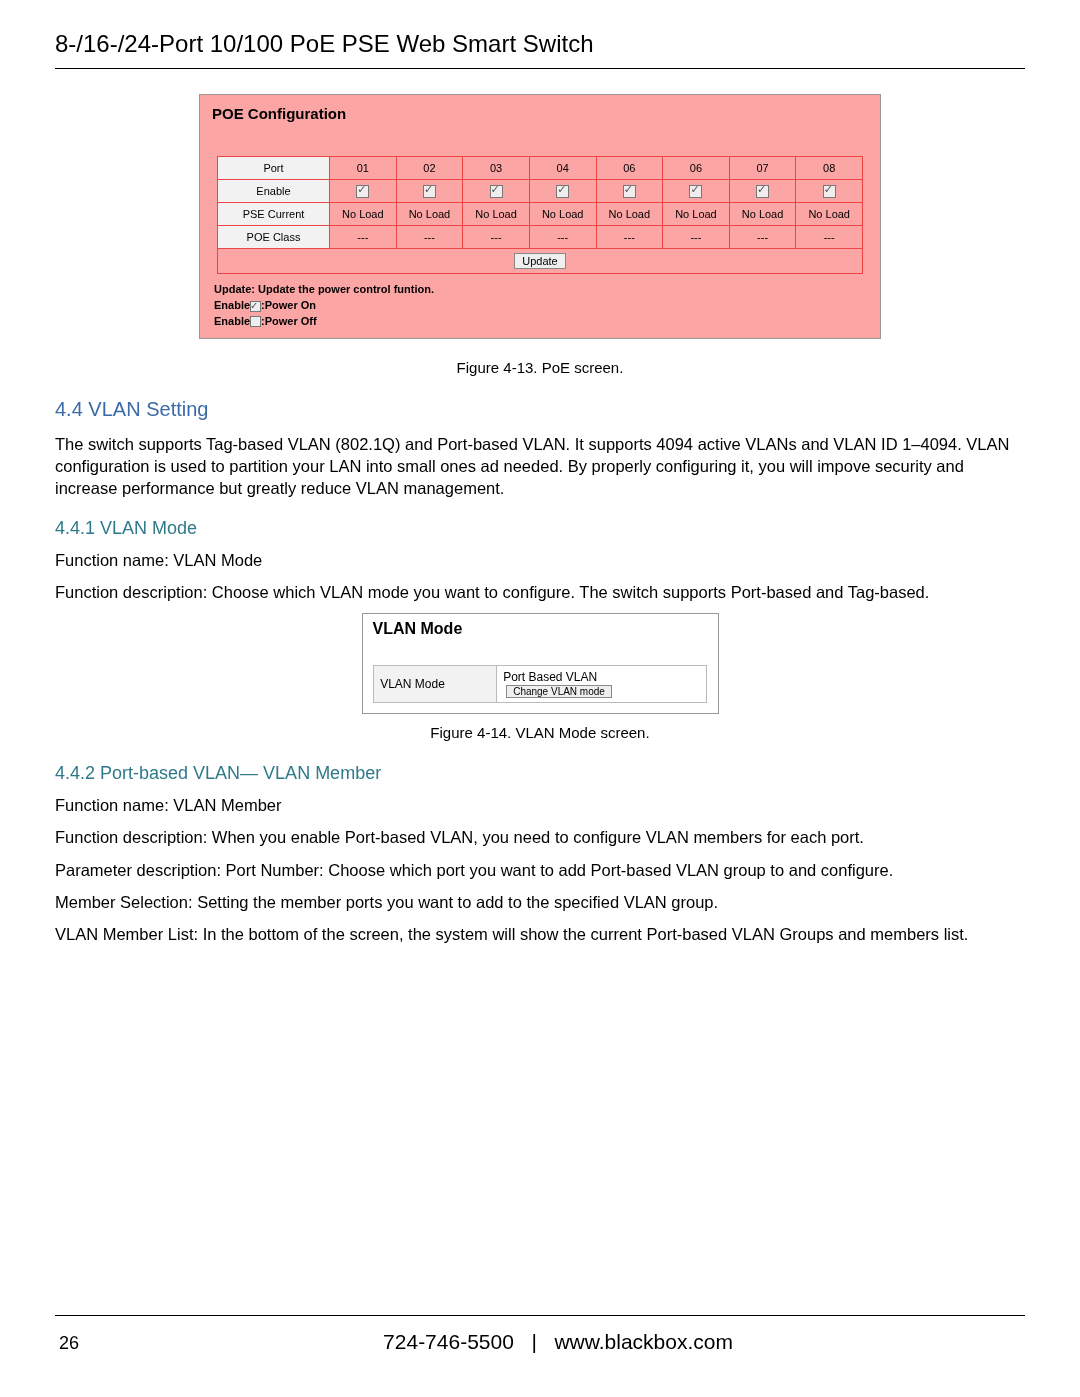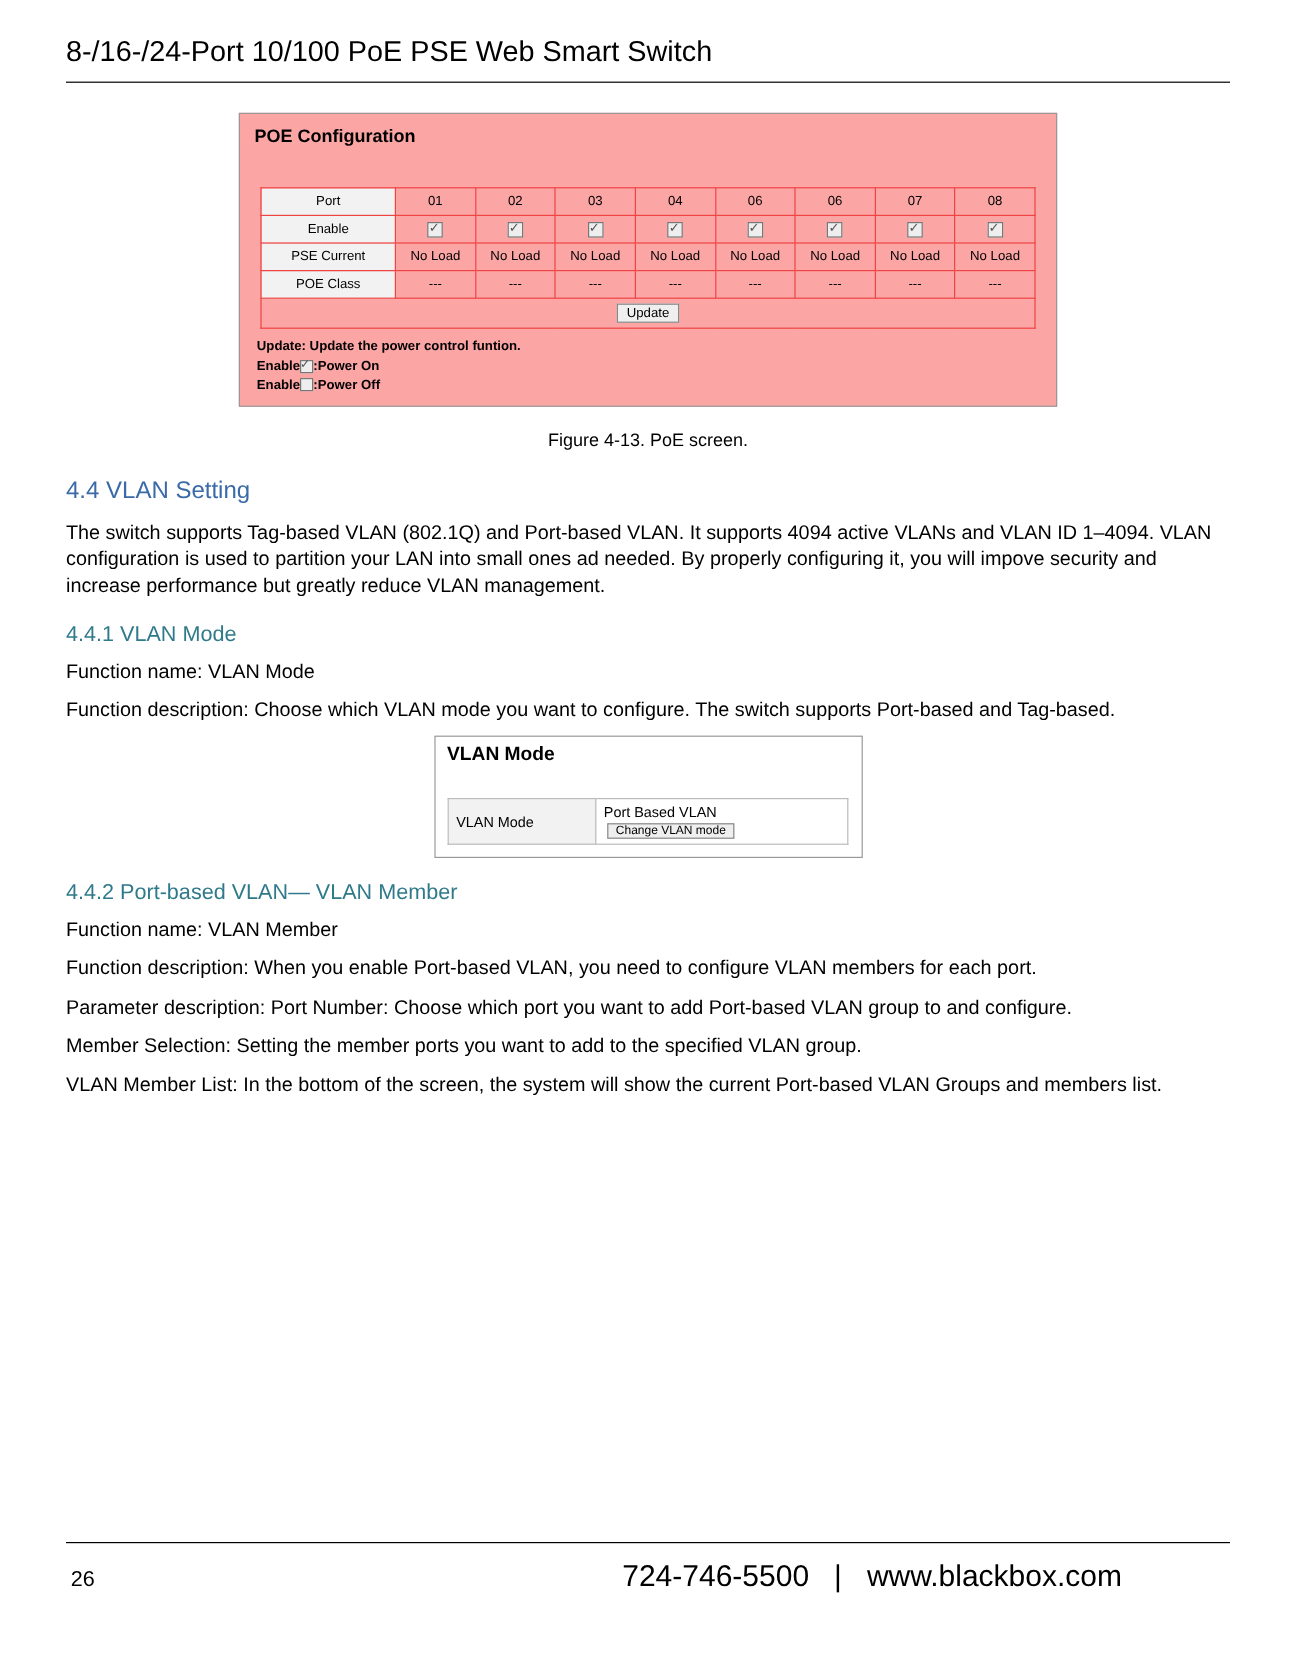--- a/index.html
+++ b/index.html
@@ -163,22 +163,22 @@
     align-items: baseline;
     font-size: 17px;
     padding: 4px 0 20px 4px;
   }
   .page-num {
     font-size: 18px;
     margin-right: 102px;
   }
   .footer-center {
     flex: 1;
-    text-align: right;
-    font-size: 25px;
+    text-align: center;
+    font-size: 21px;
     padding-right: 90px;
   }
 </style>
 </head>
 <body>
 
 <div class="page">
   <div class="page-title">8-/16-/24-Port 10/100 PoE PSE Web Smart Switch</div>
   <hr class="header-rule">
 
@@ -265,20 +265,21 @@
         <td class="label-cell">VLAN Mode</td>
         <td>
           <span>Port Based VLAN</span>
           <button class="vlan-btn">Change VLAN mode</button>
         </td>
       </tr>
     </tbody>
       </table>
   </div>
 
+  <div class="caption">Figure 4-14. VLAN Mode screen.</div>
 
   <div class="sub-head-teal">4.4.2 Port-based VLAN— VLAN Member</div>
   <div class="body-text">Function name:  VLAN Member</div>
   <div class="body-text">Function description: When you enable Port-based VLAN, you need to configure VLAN members for each port.</div>
   <div class="body-text">Parameter description: Port Number: Choose which port you want to add Port-based VLAN group to and configure.</div>
   <div class="body-text">Member Selection: Setting the member ports you want to add to the specified VLAN group.</div>
   <div class="body-text">VLAN Member List: In the bottom of the screen, the system will show the current Port-based VLAN Groups and members list.</div>
 
   <div class="spacer-big"></div>
 

